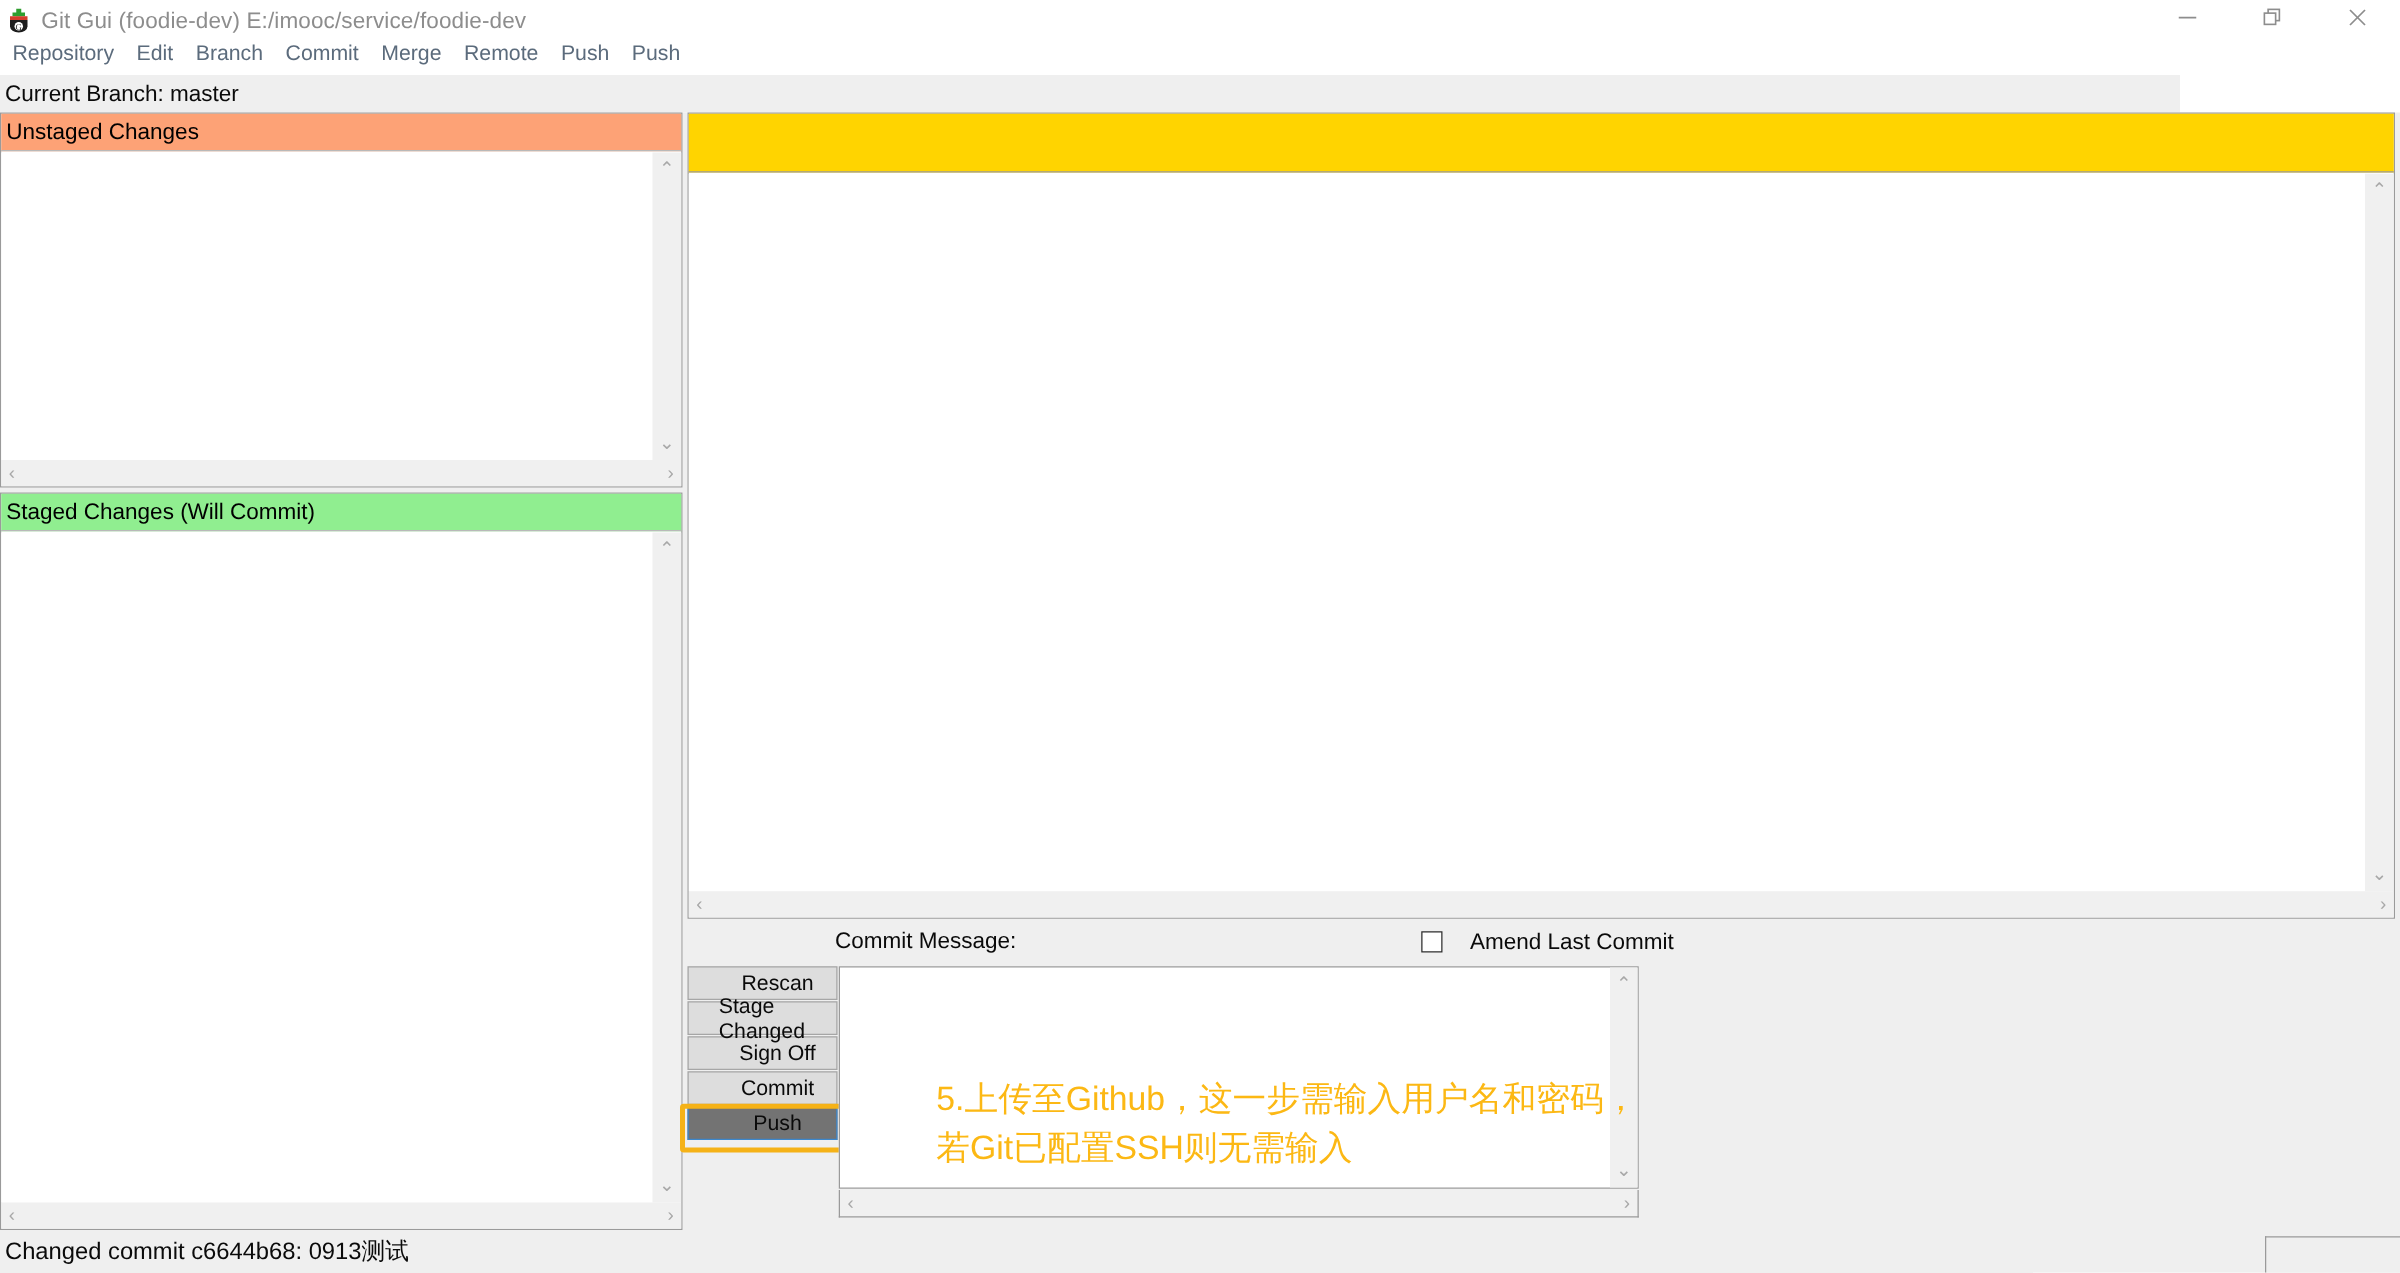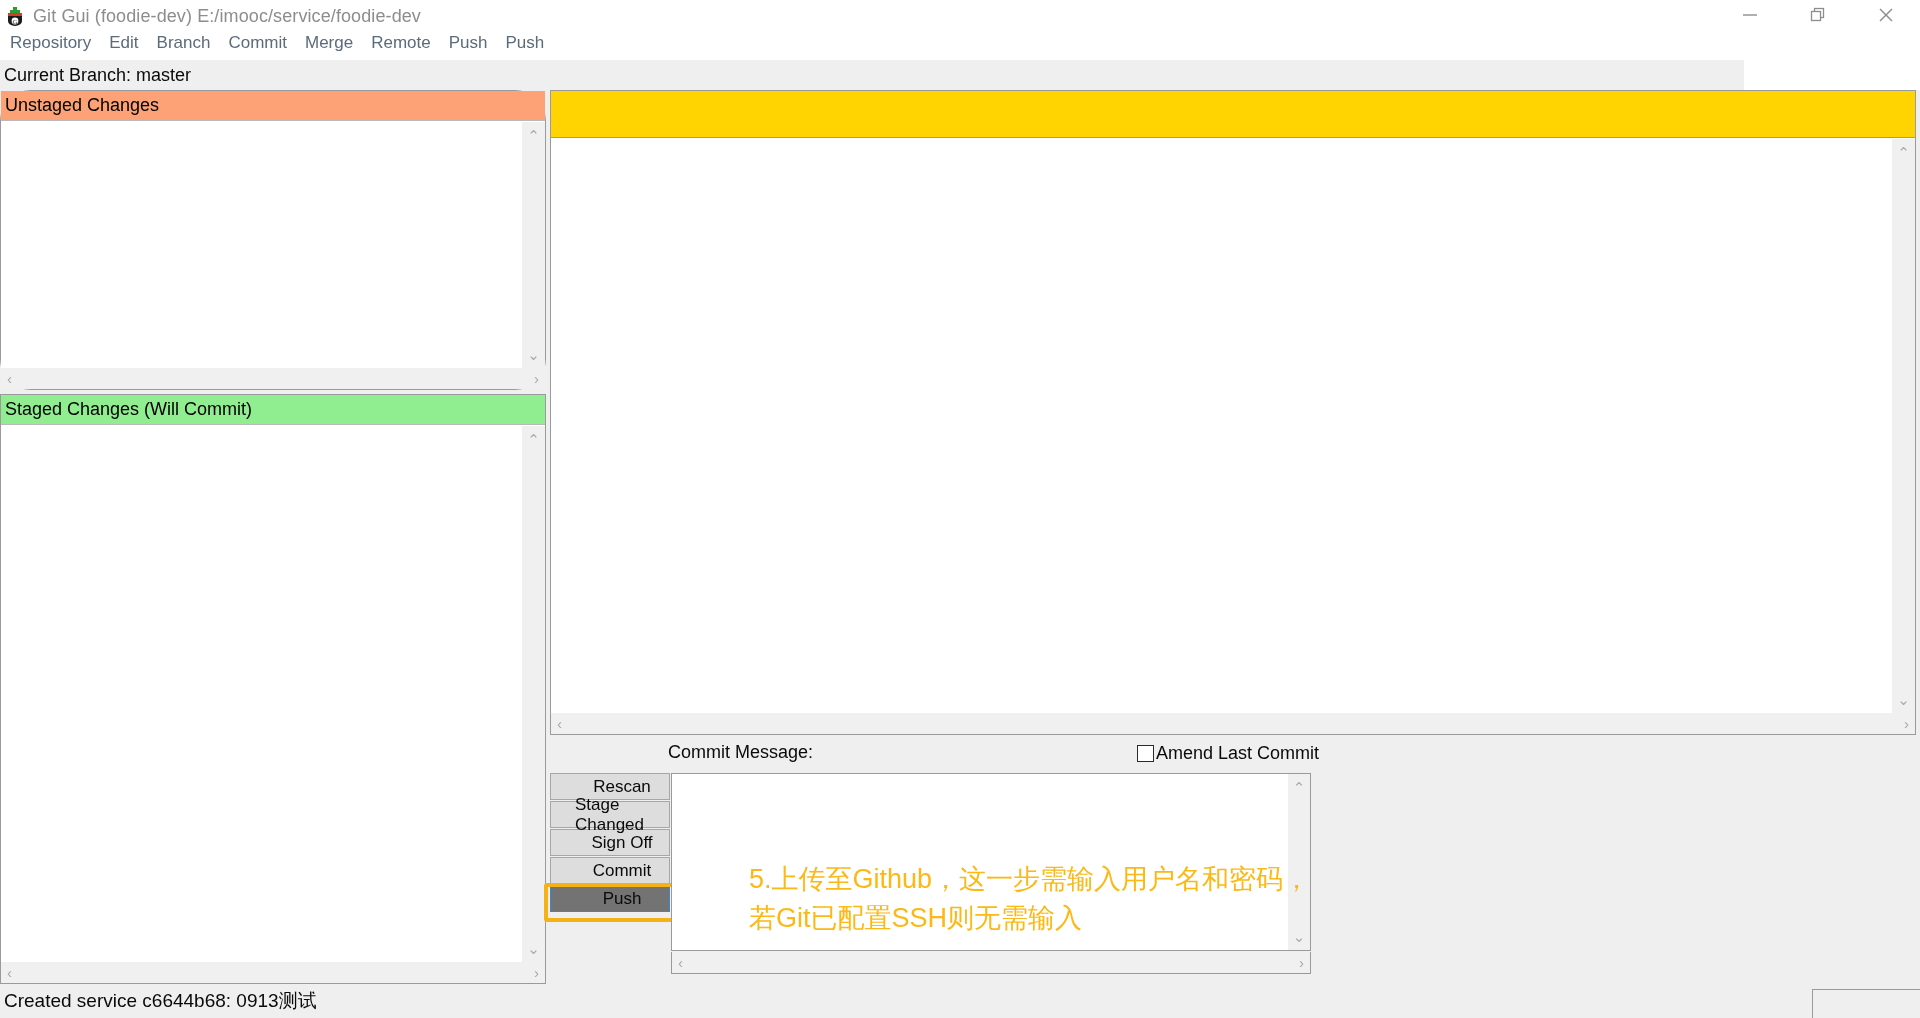--- a/index.html
+++ b/index.html
@@ -59,21 +59,21 @@
   }
 
   
   .left-col {
     position: absolute; left: 0; top: 0; width: 546px; height: 894px;
   }
   .panel {
     position: absolute; left: 0; width: 546px;
     border: 1px solid #9a9a9a; background: #ffffff;
   }
-  .panel-unstaged { top: 0; height: 300px; border-radius: 31px; }
+  .panel-unstaged { top: 0; height: 300px; }
   .panel-staged  { top: 304px; height: 590px; }
 
   .panel-header {
     height: 30px; display: flex; align-items: center;
     font-size: 18px; color: #000000; padding-left: 4px;
     border-bottom: 1px solid #b9b9b9;
   }
   .hdr-unstaged { background: #fda276; }
   .hdr-staged   { background: #90ee90; }
 
@@ -115,21 +115,21 @@
   }
   .commit-label-row {
     position: absolute; left: 0; top: 0; width: 1366px; height: 28px;
   }
   .commit-label {
     position: absolute; left: 118px; top: 0;
     font-size: 18px; color: #0a0a0a;
   }
   .amend-wrap {
     position: absolute; left: 587px; top: 1px;
-    display: flex; align-items: center; gap: 2px;
+    display: flex; align-items: center; gap: 22px;
   }
   .amend-box {
     width: 17px; height: 17px; background: #ffffff;
     border: 1.5px solid #2b2b2b;
   }
   .amend-text { font-size: 18px; color: #0a0a0a; }
 
   
   .btn-stack {
     position: absolute; left: 0; top: 31px; width: 120px;
@@ -329,15 +329,15 @@
         <span class="chev chev-h">›</span>
       </div>
     </div>
   </div>
 </div>
 
 <div class="annotation">5.上传至Github，这一步需输入用户名和密码，
 若Git已配置SSH则无需输入</div>
 
 <div class="statusbar">
-  <span>Created service c6644b68: 0913测试</span>
+  <span>Changed commit c6644b68: 0913测试</span>
 </div>
 <div class="resize-box"></div>
 
 </body></html>

